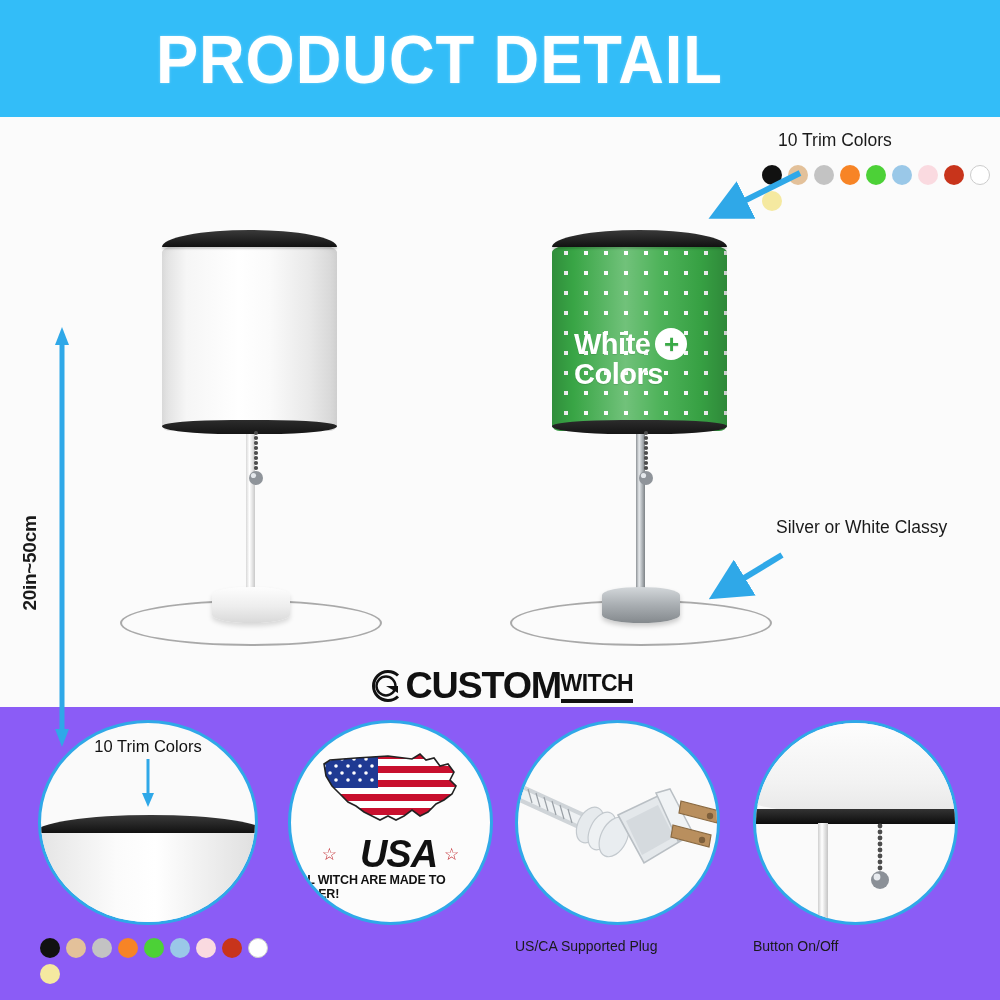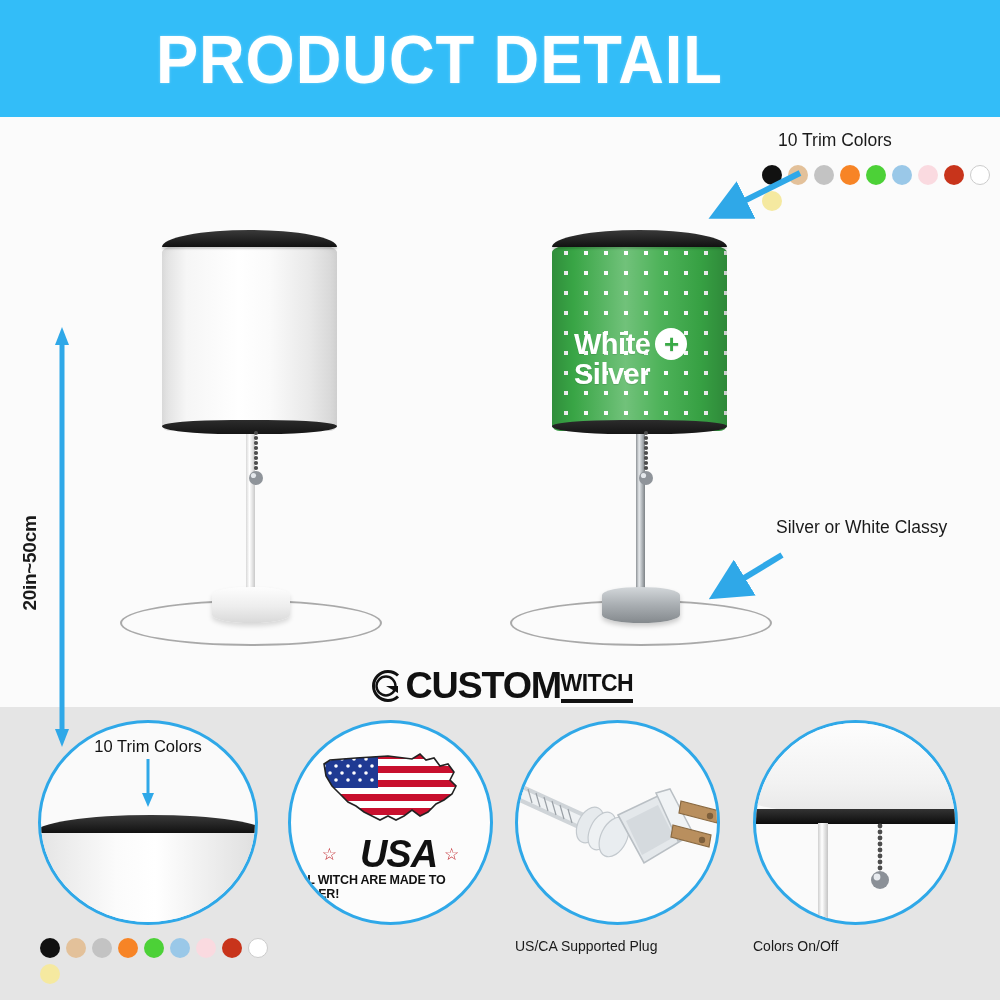--- a/index.html
+++ b/index.html
@@ -3,21 +3,21 @@
 <meta charset="utf-8">
 <style>
   * { margin:0; padding:0; box-sizing:border-box; }
   html, body { width:1000px; height:1000px; }
   body {
     font-family: "Liberation Sans", sans-serif;
     background:#ffffff;
     position:relative;
     overflow:hidden;
   }
-  .stage { position:relative; width:1000px; height:1000px; background:#e5e5e5;padding-left:16px; }
+  .stage { position:relative; width:1000px; height:1000px; background:#8b5cf6;padding-left:16px; }
 
   
   .header-banner{
     position:absolute; left:0; top:0; width:1000px; height:117px;
     background:#33bdf8;
     display:flex; align-items:center; justify-content:center;
   }
   .header-title{
     color:#ffffff;
     font-size:68px;
@@ -278,21 +278,21 @@
       <div class="shade" style="position:absolute; left:12px; top:28px; width:175px; height:200px;">
         <div class="shade-body" style="height:192px;">
           <div class="dots"></div>
           <div class="shade-gloss"></div>
           <div class="your-design">
             <div class="yd-row">
               <span>White</span>
               <span class="plus-badge">+</span>
             </div>
             <div class="yd-row">
-              <span>Silver</span>
+              <span>Colors</span>
             </div>
           </div>
         </div>
         <div class="shade-trim-top"></div>
         <div class="shade-trim-bot" style="top:190px;"></div>
       </div>
       <div class="pull-chain" style="left:96px; top:228px;">
         <svg width="20" height="62" viewBox="0 0 20 62">
           <g fill="#4c4c4c">
             <circle cx="10" cy="3" r="2.1"></circle>
@@ -498,21 +498,21 @@
               <circle cx="12" cy="27" r="2.4"></circle>
                 <circle cx="12" cy="33" r="2.4"></circle>
               <circle cx="12" cy="39" r="2.4"></circle>
                 <circle cx="12" cy="45" r="2.4"></circle>
             </g>
             <circle cx="12" cy="57" r="9" fill="#8b9097"></circle>
             <circle cx="9" cy="54" r="3.4" fill="#e7eaee"></circle>
           </svg>
         </div>
       </div>
-      <div class="feature-caption" style="top:218px;">Colors On/Off</div>
+      <div class="feature-caption" style="top:218px;">Button On/Off</div>
     </div>
   </div>
 
   <div class="swatch-row bottom-swatches">
     <span class="swatch" style="background:#111111"></span>
     <span class="swatch" style="background:#e3c19a"></span>
     <span class="swatch" style="background:#c3c3c3"></span>
     <span class="swatch" style="background:#f78426"></span>
     <span class="swatch" style="background:#4cd137"></span>
     <span class="swatch" style="background:#9ac8e8"></span>

